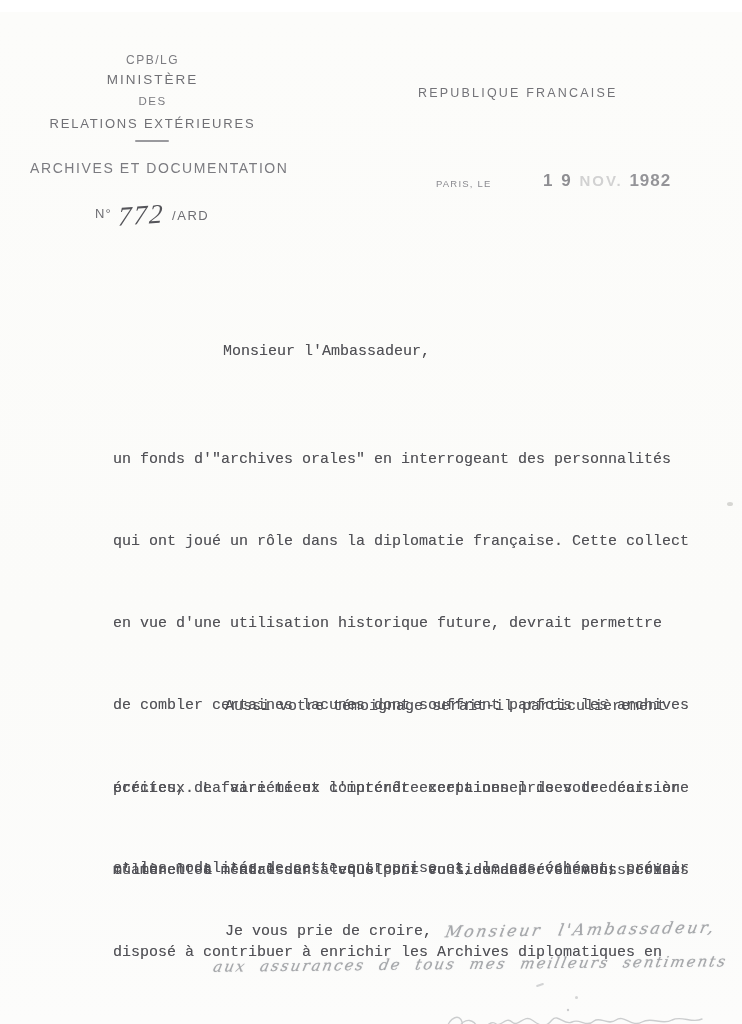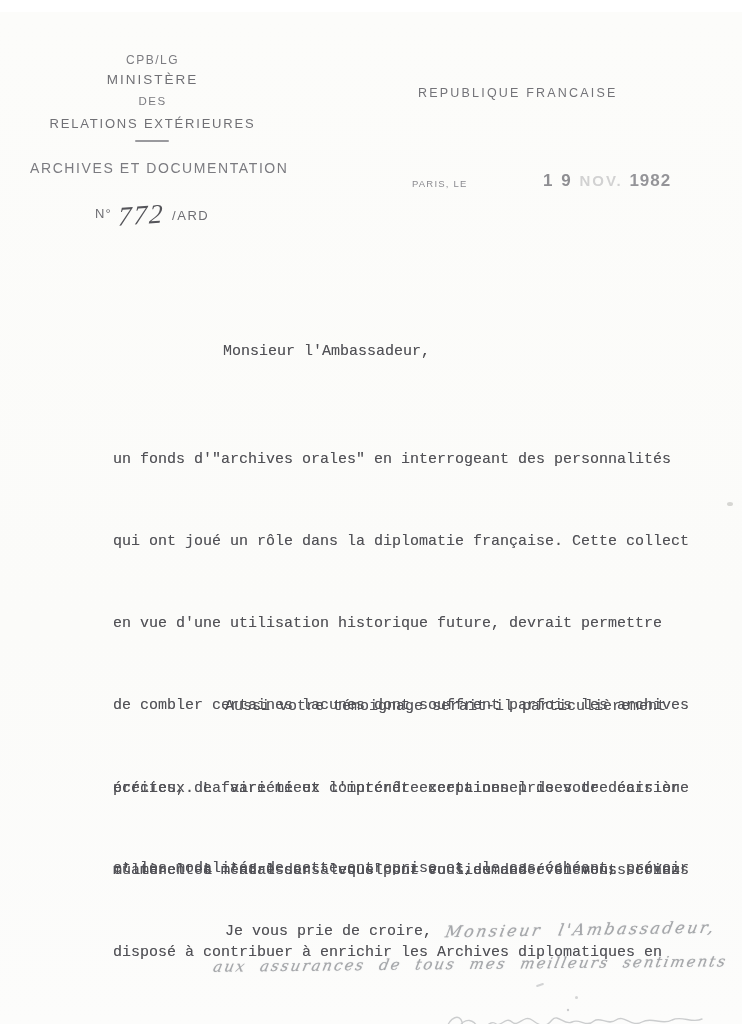--- a/index.html
+++ b/index.html
@@ -29,21 +29,21 @@
     display:inline-block;
     font-family:"Liberation Serif", serif;
     font-style:italic; font-size:27px; color:#55555a;
     transform: rotate(-4deg) skewX(-6deg);
     letter-spacing:2px; margin:0 8px 0 6px;
   }
   .doc-number .suffix { font-size:13px; letter-spacing:1.5px; color:#6e6e73; vertical-align:4px; }
 
   
   .republique { position:absolute; left:418px; top:74px; font-size:12.5px; letter-spacing:2.2px; color:#737378; white-space:nowrap; }
-  .paris-le   { position:absolute; left:412px; top:166px; font-size:9.5px; letter-spacing:1.2px; color:#8a8a8f; white-space:nowrap; }
+  .paris-le   { position:absolute; left:436px; top:166px; font-size:9.5px; letter-spacing:1.2px; color:#8a8a8f; white-space:nowrap; }
   .date-stamp { position:absolute; left:543px; top:159px; font-size:17px; font-weight:bold; color:#7b7b80; white-space:nowrap; letter-spacing:2px; }
   .date-stamp .day  { opacity:.85; }
   .date-stamp .month{ opacity:.32; filter: blur(.4px); font-size:15px; }
   .date-stamp .year { opacity:.8; letter-spacing:1px; }
 
   
   .typed {
     font-family:"Liberation Mono","DejaVu Sans Mono",monospace;
     font-size:15px; color:#515156;
     text-shadow: 0 0 .6px rgba(82,82,88,.45);

